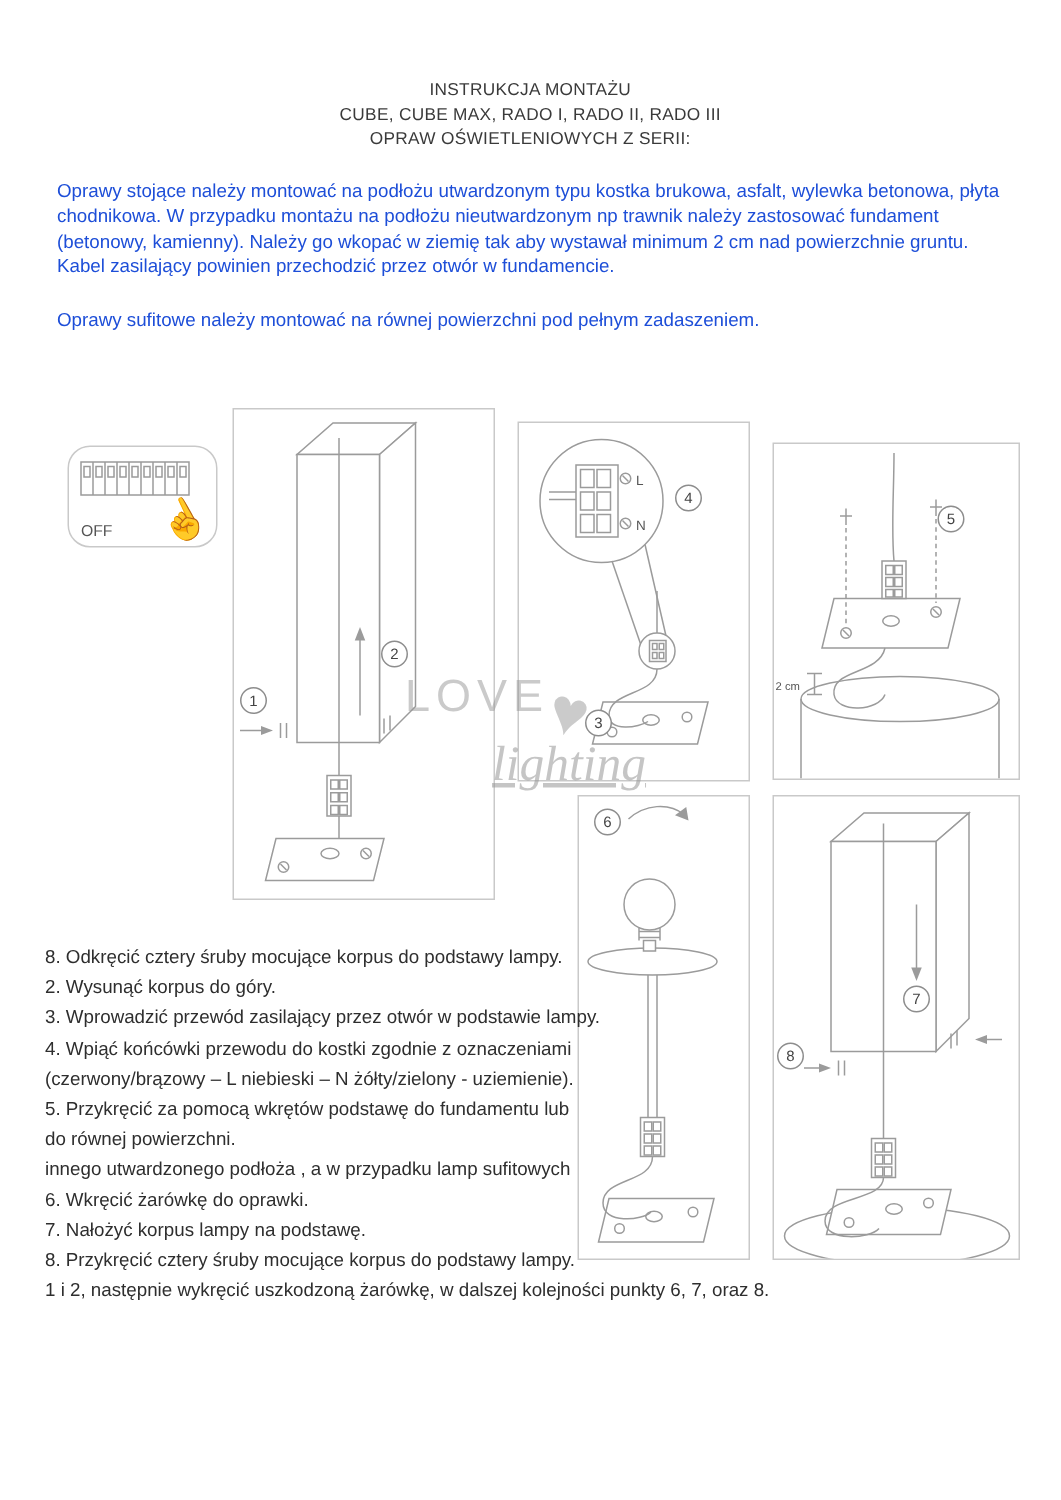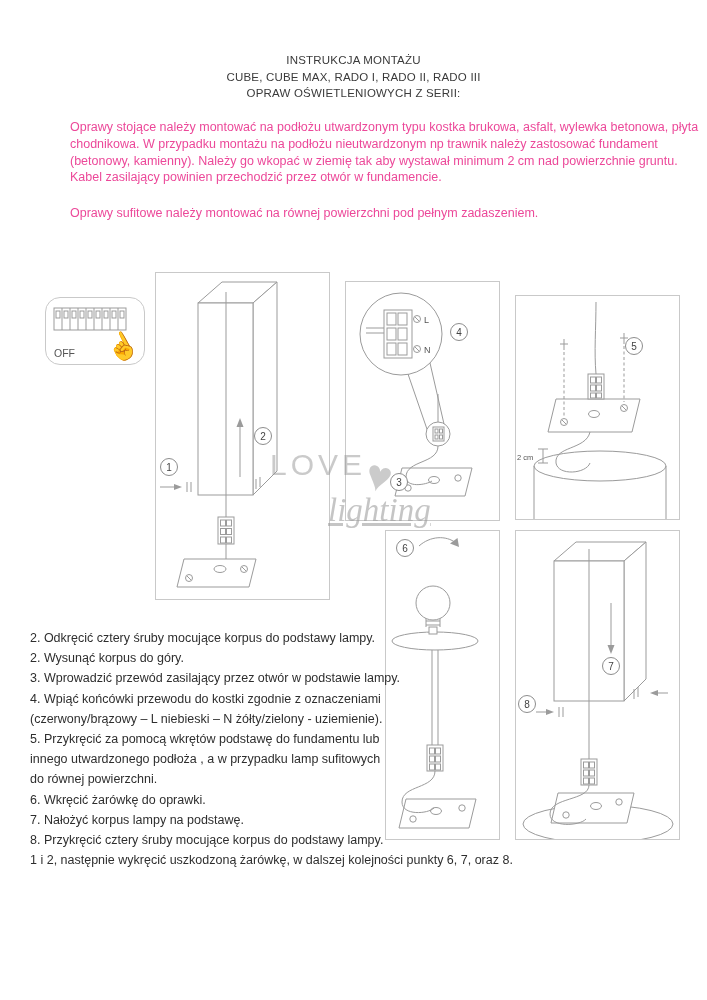--- a/index.html
+++ b/index.html
@@ -3,21 +3,21 @@
 <meta charset="utf-8">
 <style>
   * { margin:0; padding:0; box-sizing:border-box; }
   html,body { background:#ffffff; }
   body { font-family:"Liberation Sans", sans-serif; color:#333; }
   .page { position:relative; width:707px; height:1000px; background:#fff; overflow:hidden; }
 
   .title-block { position:absolute; top:52px; left:0; width:100%; text-align:center;
                  font-size:11.5px; line-height:16.5px; color:#3a3a3a; letter-spacing:.2px; }
 
-  .intro { position:absolute; left:38px; width:636px; font-size:12.5px; line-height:16.8px; color:#ec4899;margin-left:32px; }
+  .intro { position:absolute; left:38px; width:636px; font-size:12.5px; line-height:16.8px; color:#1d4ed8; }
   .intro-1 { top:119px; }
   .intro-2 { top:205px; }
 
   .dbox { position:absolute; border:1px solid #c9c9c9; background:#fff; }
   .rounded { border-radius:6px; }
 
   svg.d { display:block; }
   .d line, .d path, .d rect, .d circle, .d ellipse, .d polygon, .d polyline {
       stroke:#9b9b9b; stroke-width:1; fill:none; }
   .d .fw { fill:#ffffff; }
@@ -270,27 +270,27 @@
     </svg>
   </div>
 
   <div class="watermark">
     <div class="wm-love">LOVE</div>
     <div class="wm-heart">♥</div>
     <div class="wm-lighting">lighting</div>
   </div>
 
   <div class="instructions">
-    <div class="instr-line">2. Odkręcić cztery śruby mocujące korpus do podstawy lampy.</div>
+    <div class="instr-line">8. Odkręcić cztery śruby mocujące korpus do podstawy lampy.</div>
     <div class="instr-line">2. Wysunąć korpus do góry.</div>
     <div class="instr-line">3. Wprowadzić przewód zasilający przez otwór w podstawie lampy.</div>
     <div class="instr-line">4. Wpiąć końcówki przewodu do kostki zgodnie z oznaczeniami</div>
     <div class="instr-line">(czerwony/brązowy – L niebieski – N żółty/zielony - uziemienie).</div>
     <div class="instr-line">5. Przykręcić za pomocą wkrętów podstawę do fundamentu lub</div>
+    <div class="instr-line">do równej powierzchni.</div>
     <div class="instr-line">innego utwardzonego podłoża , a w przypadku lamp sufitowych</div>
-    <div class="instr-line">do równej powierzchni.</div>
     <div class="instr-line">6. Wkręcić żarówkę do oprawki.</div>
     <div class="instr-line">7. Nałożyć korpus lampy na podstawę.</div>
     <div class="instr-line">8. Przykręcić cztery śruby mocujące korpus do podstawy lampy.</div>
     <div class="instr-line">1 i 2, następnie wykręcić uszkodzoną żarówkę, w dalszej kolejności punkty 6, 7, oraz 8.</div>
   </div>
 
 </div>
 
 </body></html>

